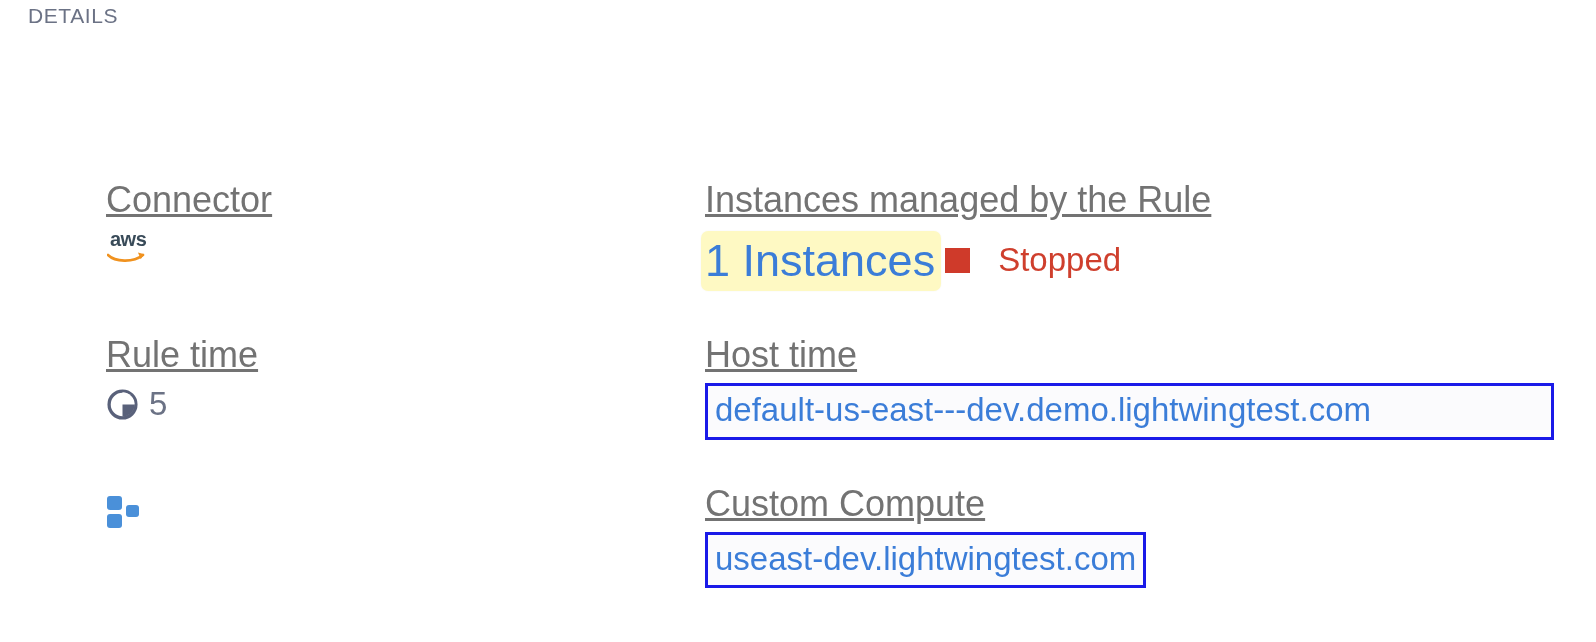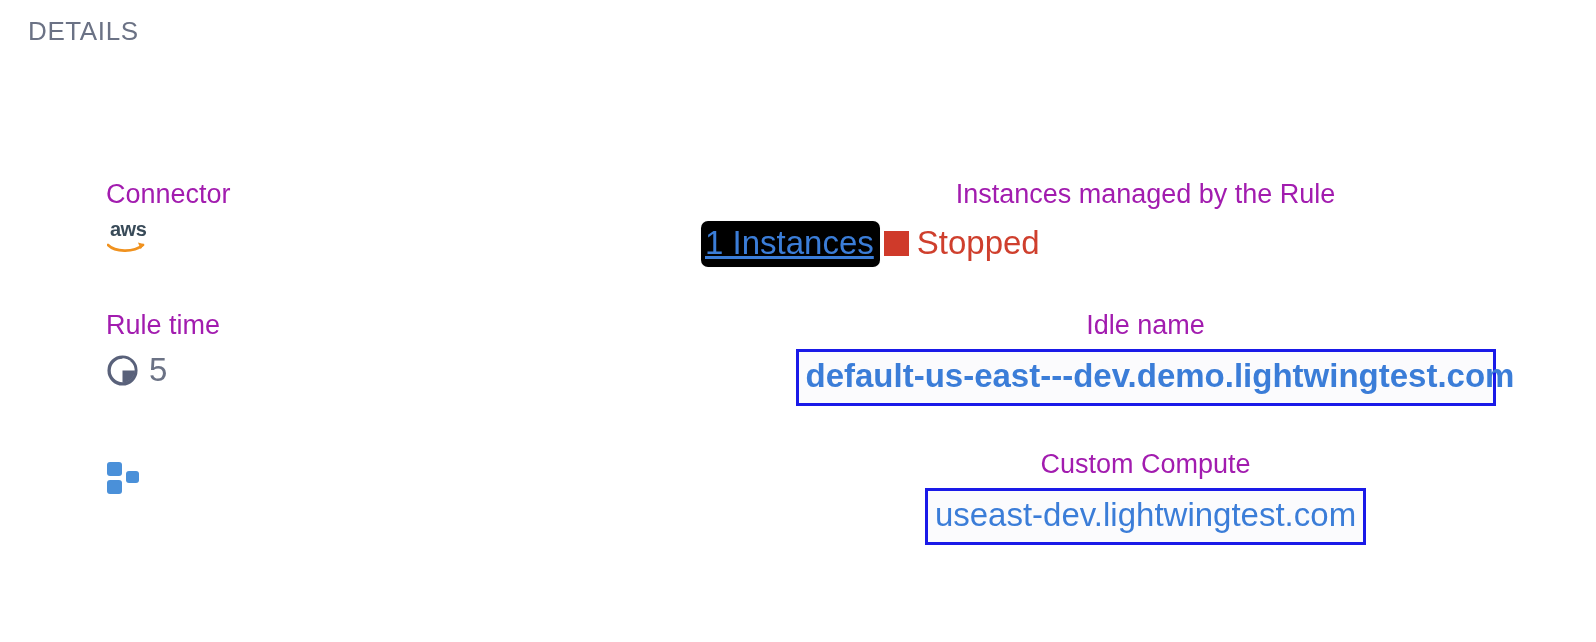--- a/index.html
+++ b/index.html
@@ -13,50 +13,51 @@
     font-family: "Liberation Sans", sans-serif;
     -webkit-font-smoothing: antialiased;
     position: relative;
     overflow: hidden;
   }
 
   
   .section-title {
     position: absolute;
     left: 28px;
-    top: 16px;
-    font-size: 26px;
+    top: 4px;
+    font-size: 21px;
     letter-spacing: 0.6px;
     color: #6b7285;
     font-weight: 400;
   }
 
   
   .details-grid {
     position: absolute;
     left: 106px;
     top: 180px;
     width: 1480px;
   }
   .detail-row {
     display: flex;
     align-items: flex-start;
   }
   .row-gap-1 { margin-bottom: 44px; }
   .row-gap-2 { margin-bottom: 44px; }
 
   .col-left  { width: 599px; flex: 0 0 599px; }
-  .col-right { flex: 1 1 auto; text-align: center; }
+  .col-right { flex: 1 1 auto; }
 
   .field-label {
-    font-size: 27px;
-    color: #a21caf;
+    font-size: 36px;
+    color: #737373;
     font-weight: 400;
     line-height: 1.1;
     white-space: nowrap;
+    text-decoration: underline;
   }
   .field-value {
     margin-top: 11px;
     font-size: 33px;
     color: #6b7285;
     font-weight: 400;
     line-height: 1.18;
     display: flex;
     align-items: center;
     white-space: nowrap;
@@ -101,63 +102,62 @@
     width: 40px;
     height: 34px;
     margin-right: 10px;
     flex: 0 0 auto;
     display: inline-block;
   }
 
   
   .instances-chip {
     display: inline-block;
-    background: #000000;
+    background: #fef9c3;
     border-radius: 7px;
     padding: 3px 6px 4px 4px;
     margin-left: -4px;
     color: #3b7dd8;
-    font-size: 33px;
+    font-size: 45px;
     line-height: 1.18;
     box-shadow: 0 0 0 1px rgba(0,0,0,0.012);
-    text-decoration: underline;
   }
   .status-wrap {
     display: inline-flex;
     align-items: center;
     margin-left: 4px;
   }
   .status-square {
     width: 25px;
     height: 25px;
     background: #cf3a2a;
     display: inline-block;
     flex: 0 0 auto;
   }
   .status-text {
     color: #cf3f2d;
     font-size: 33px;
-    margin-left: 8px;
+    margin-left: 28px;
     line-height: 1.18;
   }
 
   
   .link-box {
     display: inline-block;
     border: 3px solid #1a1ae8;
     background: #fbfbfd;
     padding: 4px 7px 6px 7px;
     margin-top: 9px;
     color: #3b7dd8;
     font-size: 33px;
     line-height: 1.22;
     white-space: nowrap;
     box-sizing: border-box;
   }
-  .link-box.host { width: 700px; font-weight: bold; }
+  .link-box.host { width: 849px; }
 </style>
 </head>
 <body>
 
 <div class="section-title">DETAILS</div>
 
 <div class="details-grid">
 
   <div class="detail-row row-gap-1">
 
@@ -197,21 +197,21 @@
             <circle cx="16" cy="16" r="13" fill="none" stroke="#59617a" stroke-width="3.2"></circle>
             <path d="M16 16 L16 4.2 A11.8 11.8 0 0 1 27.8 16 Z" fill="#ffffff"></path>
             <path d="M16 16 L27.8 16 A11.8 11.8 0 0 1 16 27.8 Z" fill="#59617a"></path>
           </svg>
         </span>
         <span>5</span>
       </div>
     </div>
 
     <div class="col-right">
-      <div class="field-label">Idle name</div>
+      <div class="field-label">Host time</div>
       <div class="link-box host">default-us-east---dev.demo.lightwingtest.com</div>
     </div>
 
   </div>
 
   <div class="detail-row">
 
     <div class="col-left">
       <div class="field-value">
         <span class="compute-icon">

